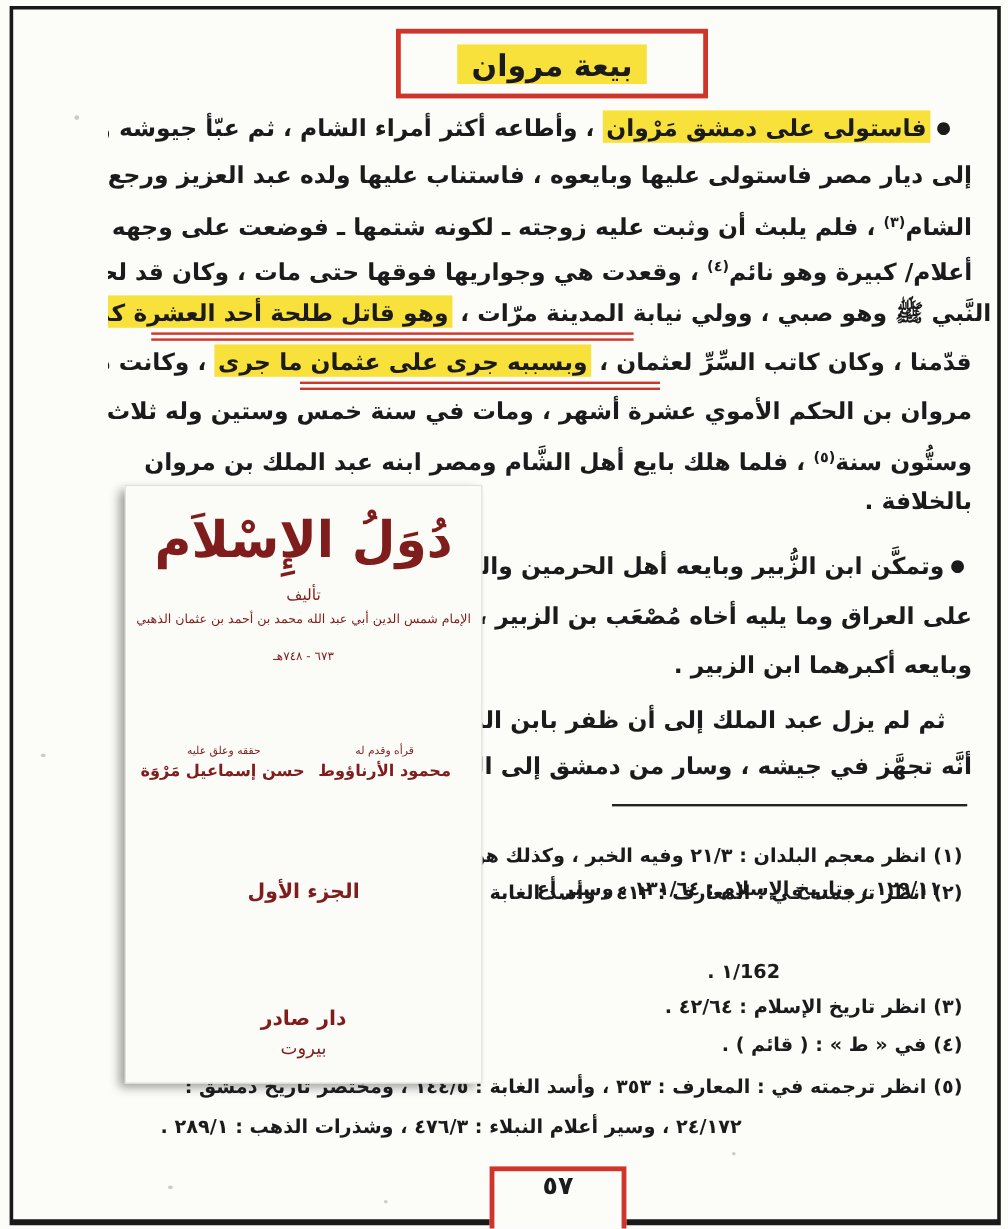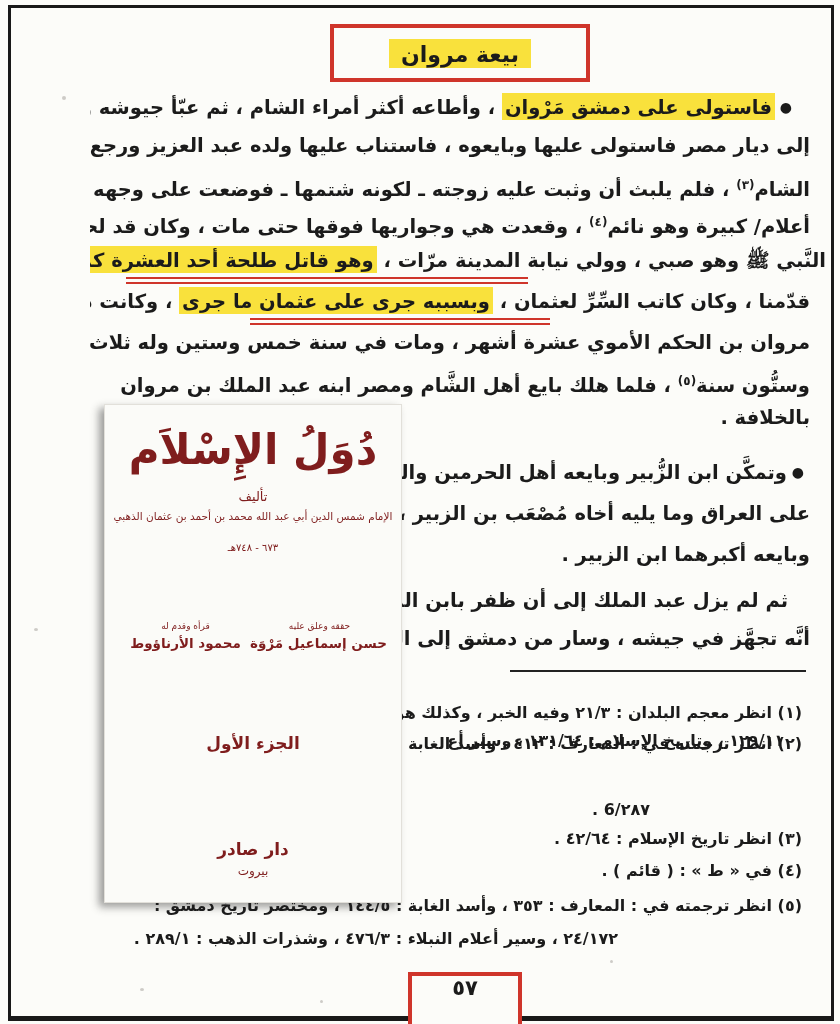--- a/index.html
+++ b/index.html
@@ -10,21 +10,21 @@
   .frame{
     position:absolute;left:8px;top:5px;width:820px;height:1008px;
     border:3px solid #191919;border-bottom-width:5px;pointer-events:none;z-index:1;
   }
   
   .title-box{
     position:absolute;left:330px;top:24px;width:252px;height:50px;
     border:4px solid #cf352b;display:flex;align-items:center;justify-content:center;z-index:3;
   }
   .title-hl{
-    background:#f9e13c;padding:3px 12px 1px 12px;font-size:22px;font-weight:bold;direction:rtl;
+    background:#f9e13c;padding:3px 12px 1px 12px;font-size:25px;font-weight:bold;direction:rtl;
   }
   
   .bline,.fn{
     position:absolute;left:42px;direction:rtl;text-align:right;white-space:nowrap;
     overflow:hidden;z-index:2;font-weight:bold;
   }
   .bline{font-size:19.5px;line-height:34px;height:36px;margin-left:48px;}
   .fn{font-size:16px;line-height:26px;height:28px;}
   .hl{background:#f9e13c;padding:3px 3px 1px 3px;}
   .sup{font-size:12px;vertical-align:7px;}
@@ -58,21 +58,21 @@
   .cover-dates{font-size:10px;margin-top:20px;}
   .cover-editors{
     position:absolute;top:216px;left:0;right:0;display:flex;flex-direction:row-reverse;
     justify-content:space-between;padding:0 14px;
   }
   .ed-col{width:135px;}
   .ed-label{font-size:9px;}
   .ed-name{font-size:13.5px;font-weight:bold;margin-top:4px;white-space:nowrap;}
   .cover-volume{position:absolute;top:328px;left:0;right:0;font-size:17px;font-weight:bold;}
   .cover-pub{position:absolute;top:434px;left:0;right:0;font-size:17px;font-weight:bold;}
-  .cover-city{position:absolute;top:459px;left:0;right:0;font-size:12px;letter-spacing:2px;}
+  .cover-city{position:absolute;top:459px;left:0;right:0;font-size:15px;letter-spacing:2px;}
   
   .page-num-box{
     position:absolute;left:408px;top:972px;width:106px;height:60px;background:#fcfcf9;
     border:4px solid #cf352b;z-index:10;display:flex;align-items:flex-start;justify-content:center;
   }
   .page-num{font-size:21px;font-weight:bold;}
   .speck{position:absolute;background:#b9b7b2;border-radius:50%;z-index:2;opacity:.7;}
 </style>
 </head>
 <body>
@@ -96,45 +96,45 @@
       <div class="bline" id="p1l8" dir="rtl"><span>وستُّون سنة</span><span class="sup">(٥)</span><span> ، فلما هلك بايع أهل الشَّام ومصر ابنه عبد الملك بن مروان</span></div>
       <div class="bline" id="p1l9" dir="rtl"><span>بالخلافة .</span></div>
       <div class="bline" id="p2l1" dir="rtl"><span class="blt">●  </span><span>وتمكَّن ابن الزُّبير وبايعه أهل الحرمين واليم</span></div>
       <div class="bline" id="p2l2" dir="rtl"><span>على العراق وما يليه أخاه مُصْعَب بن الزبير ، و</span></div>
       <div class="bline" id="p2l3" dir="rtl"><span>وبايعه أكبرهما ابن الزبير .</span></div>
       <div class="bline" id="p3l1" dir="rtl"><span>ثم لم يزل عبد الملك إلى أن ظفر بابن الزبير و</span></div>
       <div class="bline" id="p3l2" dir="rtl"><span>أنَّه تجهَّز في جيشه ، وسار من دمشق إلى العراق</span></div>
       <div class="fn" id="f1" dir="rtl"><span>(١)</span><span>   انظر معجم البلدان : ٢١/٣ وفيه الخبر ، وكذلك هو</span></div>
       <div class="fn" id="f2" dir="rtl"><span>(٢)</span><span>   انظر ترجمته في : المعارف : ٤١٢ ، وأسد الغابة</span></div>
       <div class="fn" id="f2b" dir="rtl"><span>١٢٩/١١ ، وتاريخ الإسلام : ١٣١/٦٤ ، وسير أع</span></div>
-      <div class="fn" id="f2c" dir="rtl"><span>٢٨٧/6 .</span></div>
+      <div class="fn" id="f2c" dir="rtl"><span>162/١ .</span></div>
       <div class="fn" id="f3" dir="rtl"><span>(٣)</span><span>   انظر تاريخ الإسلام : ٤٢/٦٤ .</span></div>
       <div class="fn" id="f4" dir="rtl"><span>(٤)</span><span>   في « ط » : ( قائم ) .</span></div>
       <div class="fn" id="f5" dir="rtl"><span>(٥)</span><span>   انظر ترجمته في : المعارف : ٣٥٣ ، وأسد الغابة : ١٤٤/٥ ، ومختصر تاريخ دمشق :</span></div>
       <div class="fn" id="f5b" dir="rtl"><span>٢٤/١٧٢ ، وسير أعلام النبلاء : ٤٧٦/٣ ، وشذرات الذهب : ٢٨٩/١ .</span></div>
     </div>
 
   <div class="red-ul" id="ul1"></div>
   <div class="red-ul" id="ul2"></div>
 
   <div class="fn-sep"></div>
 
   <div class="cover">
     <div class="cover-title">دُوَلُ الإِسْلاَم</div>
     <div class="cover-byline">تأليف</div>
     <div class="cover-author">الإمام شمس الدين أبي عبد الله محمد بن أحمد بن عثمان الذهبي</div>
     <div class="cover-dates">٦٧٣ - ٧٤٨هـ</div>
     <div class="cover-editors">
       <div class="ed-col">
+        <div class="ed-label">حققه وعلق عليه</div>
+        <div class="ed-name">حسن إسماعيل مَرْوَة</div>
+      </div>
+      <div class="ed-col">
         <div class="ed-label">قرأه وقدم له</div>
         <div class="ed-name">محمود الأرناؤوط</div>
-      </div>
-      <div class="ed-col">
-        <div class="ed-label">حققه وعلق عليه</div>
-        <div class="ed-name">حسن إسماعيل مَرْوَة</div>
       </div>
     </div>
     <div class="cover-volume">الجزء الأول</div>
     <div class="cover-pub">دار صادر</div>
     <div class="cover-city">بيروت</div>
   </div>
 
   <div class="page-num-box">
     <span class="page-num">٥٧</span>
   </div>

